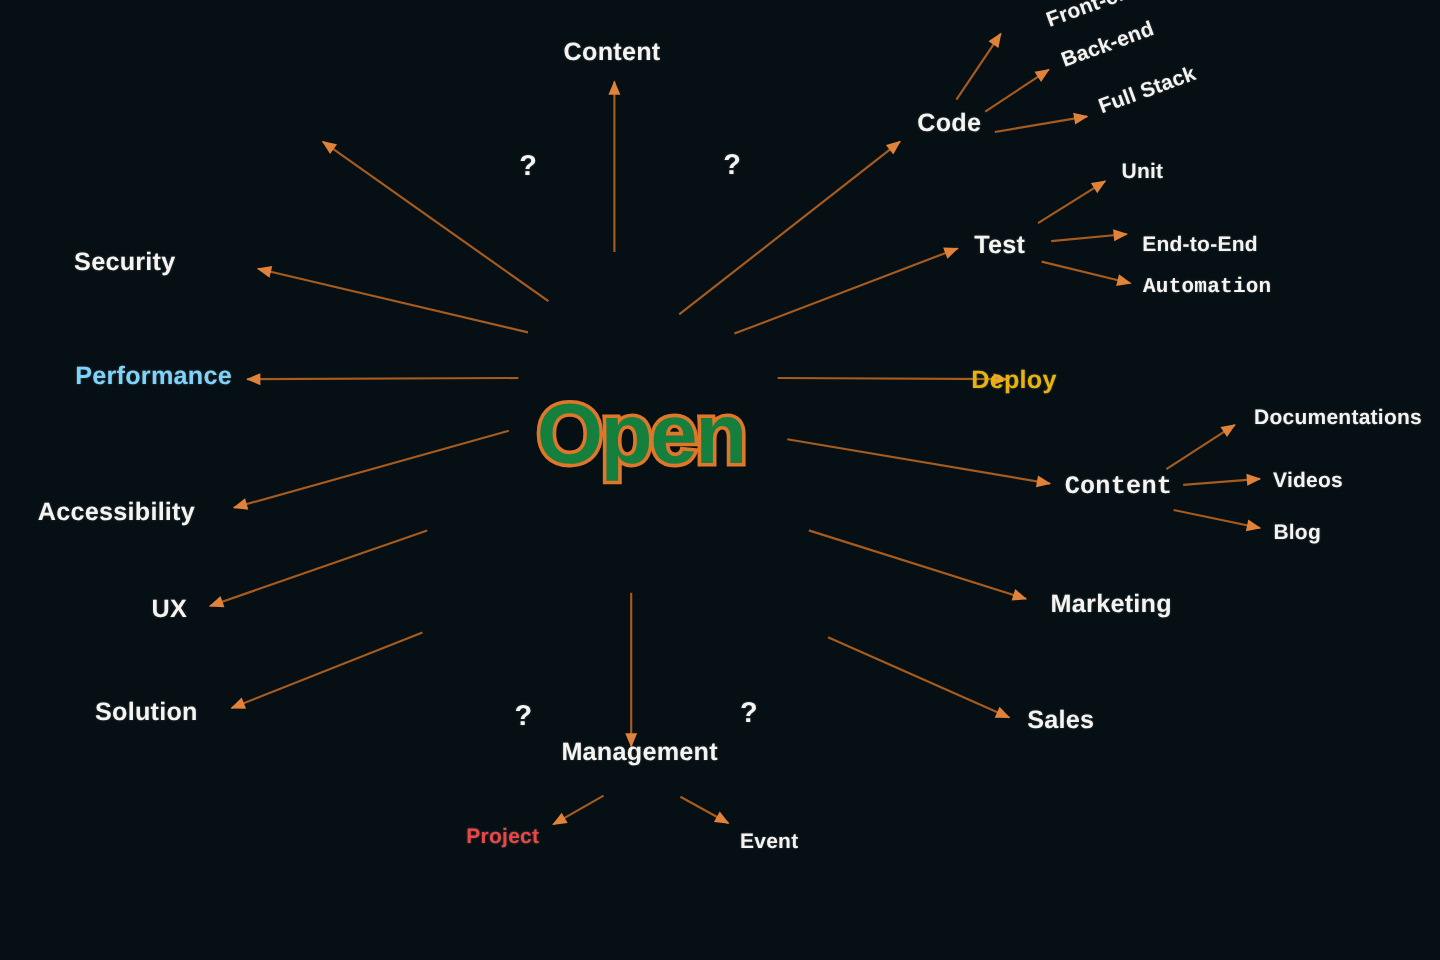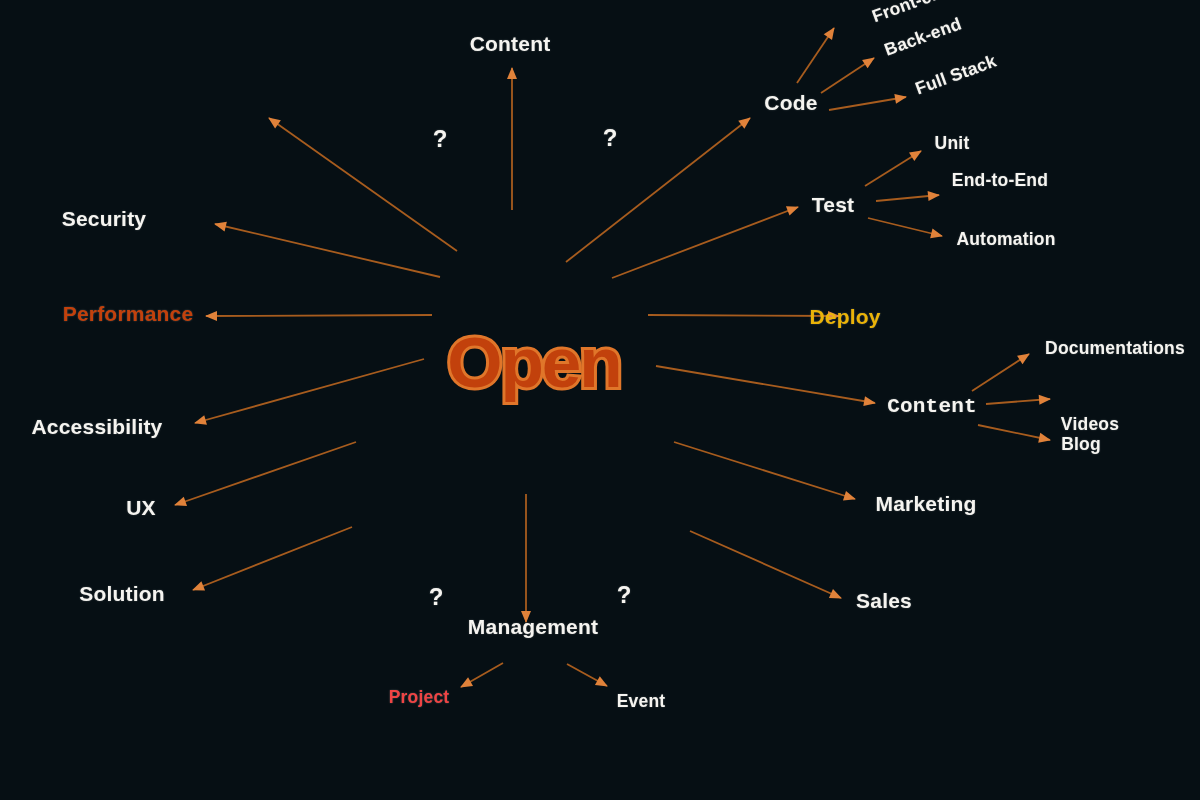--- a/index.html
+++ b/index.html
@@ -96,43 +96,43 @@
     <line x1="972" y1="391" x2="1029" y2="354" stroke="#a75c1e" stroke-width="1.8" marker-end="url(#ah)"></line>
     <line x1="986" y1="404" x2="1050" y2="399" stroke="#a75c1e" stroke-width="1.8" marker-end="url(#ah)"></line>
     <line x1="978" y1="425" x2="1050" y2="440" stroke="#a75c1e" stroke-width="1.8" marker-end="url(#ah)"></line>
     <line x1="503" y1="663" x2="461" y2="687" stroke="#a75c1e" stroke-width="1.8" marker-end="url(#ah)"></line>
     <line x1="567" y1="664" x2="607" y2="686" stroke="#a75c1e" stroke-width="1.8" marker-end="url(#ah)"></line>
   </svg>
 
 <div id="nodes">
     <div class="node main" style="left: 510px; top: 44px; transform: translate(-50%, -50%); color: rgb(245, 244, 240);">Content</div>
     <div class="node main" style="left: 104px; top: 219px; transform: translate(-50%, -50%); color: rgb(245, 244, 240);">Security</div>
-    <div class="node main" style="left: 112px; top: 314px; transform: translate(-50%, -50%); color: #c2410c; padding-left: 32px;">Performance</div>
+    <div class="node main" style="left: 112px; top: 314px; transform: translate(-50%, -50%); color: #7dd3fc; padding-left: 32px;">Performance</div>
     <div class="node main" style="left: 97px; top: 427px; transform: translate(-50%, -50%); color: rgb(245, 244, 240);">Accessibility</div>
     <div class="node main" style="left: 141px; top: 508px; transform: translate(-50%, -50%); color: rgb(245, 244, 240);">UX</div>
     <div class="node main" style="left: 122px; top: 594px; transform: translate(-50%, -50%); color: rgb(245, 244, 240);">Solution</div>
     <div class="node main" style="left: 791px; top: 103px; transform: translate(-50%, -50%); color: rgb(245, 244, 240);">Code</div>
     <div class="node main" style="left: 833px; top: 205px; transform: translate(-50%, -50%); color: rgb(245, 244, 240); text-align: right;">Test</div>
     <div class="node main" style="left: 845px; top: 317px; transform: translate(-50%, -50%); color: #eab308;">Deploy</div>
     <div class="node main" style="left: 932px; top: 406px; transform: translate(-50%, -50%); color: rgb(245, 244, 240); font-family: Liberation Mono, monospace;">Content</div>
     <div class="node main" style="left: 926px; top: 504px; transform: translate(-50%, -50%); color: rgb(245, 244, 240);">Marketing</div>
     <div class="node main" style="left: 884px; top: 601px; transform: translate(-50%, -50%); color: rgb(245, 244, 240);">Sales</div>
     <div class="node main" style="left: 533px; top: 627px; transform: translate(-50%, -50%); color: rgb(245, 244, 240);">Management</div>
     <div class="node q" style="left: 440px; top: 139px; transform: translate(-50%, -50%); color: rgb(245, 244, 240);">?</div>
     <div class="node q" style="left: 610px; top: 138px; transform: translate(-50%, -50%); color: rgb(245, 244, 240);">?</div>
     <div class="node q" style="left: 436px; top: 597px; transform: translate(-50%, -50%); color: rgb(245, 244, 240);">?</div>
     <div class="node q" style="left: 624px; top: 595px; transform: translate(-50%, -50%); color: rgb(245, 244, 240);">?</div>
     <div class="node sub" style="left: 912px; top: 3px; transform: translate(-50%, -50%) rotate(-20deg); color: rgb(245, 244, 240);">Front-end</div>
     <div class="node sub" style="left: 923px; top: 37px; transform: translate(-50%, -50%) rotate(-20deg); color: rgb(245, 244, 240);">Back-end</div>
     <div class="node sub" style="left: 956px; top: 75px; transform: translate(-50%, -50%) rotate(-20deg); color: rgb(245, 244, 240);">Full Stack</div>
     <div class="node sub" style="left: 952px; top: 143px; transform: translate(-50%, -50%); color: rgb(245, 244, 240);">Unit</div>
-    <div class="node sub" style="left: 1000px; top: 180px; transform: translate(-50%, -50%); color: rgb(245, 244, 240);">End-to-End</div>
-    <div class="node sub" style="left: 1006px; top: 239px; transform: translate(-50%, -50%); color: rgb(245, 244, 240);">Automation</div>
+    <div class="node sub" style="left: 1000px; top: 204px; transform: translate(-50%, -50%); color: rgb(245, 244, 240);">End-to-End</div>
+    <div class="node sub" style="left: 1006px; top: 239px; transform: translate(-50%, -50%); color: rgb(245, 244, 240); font-family: Liberation Mono, monospace;">Automation</div>
     <div class="node sub" style="left: 1115px; top: 348px; transform: translate(-50%, -50%); color: rgb(245, 244, 240);">Documentations</div>
-    <div class="node sub" style="left: 1090px; top: 400px; transform: translate(-50%, -50%); color: rgb(245, 244, 240); margin-top: 24px;">Videos</div>
+    <div class="node sub" style="left: 1090px; top: 400px; transform: translate(-50%, -50%); color: rgb(245, 244, 240);">Videos</div>
     <div class="node sub" style="left: 1081px; top: 444px; transform: translate(-50%, -50%); color: rgb(245, 244, 240);">Blog</div>
     <div class="node sub" style="left: 419px; top: 697px; transform: translate(-50%, -50%); color: #ef4444;">Project</div>
     <div class="node sub" style="left: 641px; top: 701px; transform: translate(-50%, -50%); color: rgb(245, 244, 240);">Event</div>
   </div>
 
-<div class="center-title" style="color: #c2410c; -webkit-text-stroke: 6px rgb(224, 118, 42);">
+<div class="center-title" style="color: #15803d; -webkit-text-stroke: 6px rgb(224, 118, 42);">
   <span>Open</span>
 </div>
 
 </body></html>

